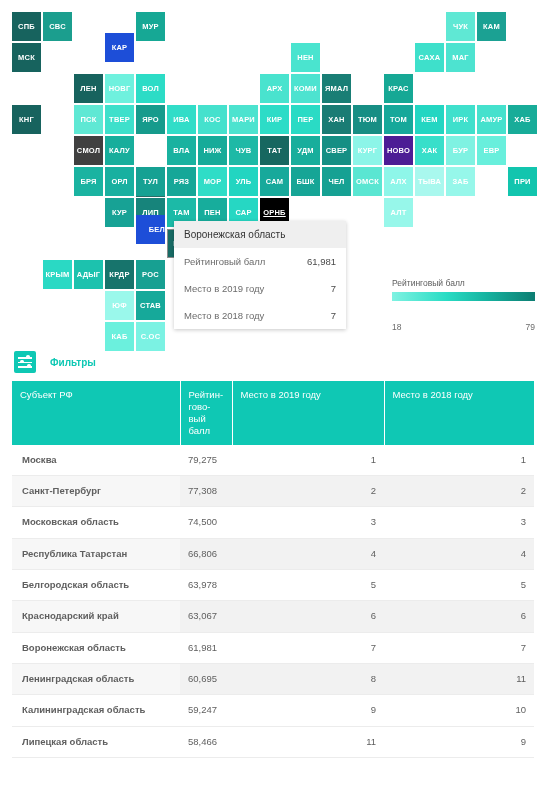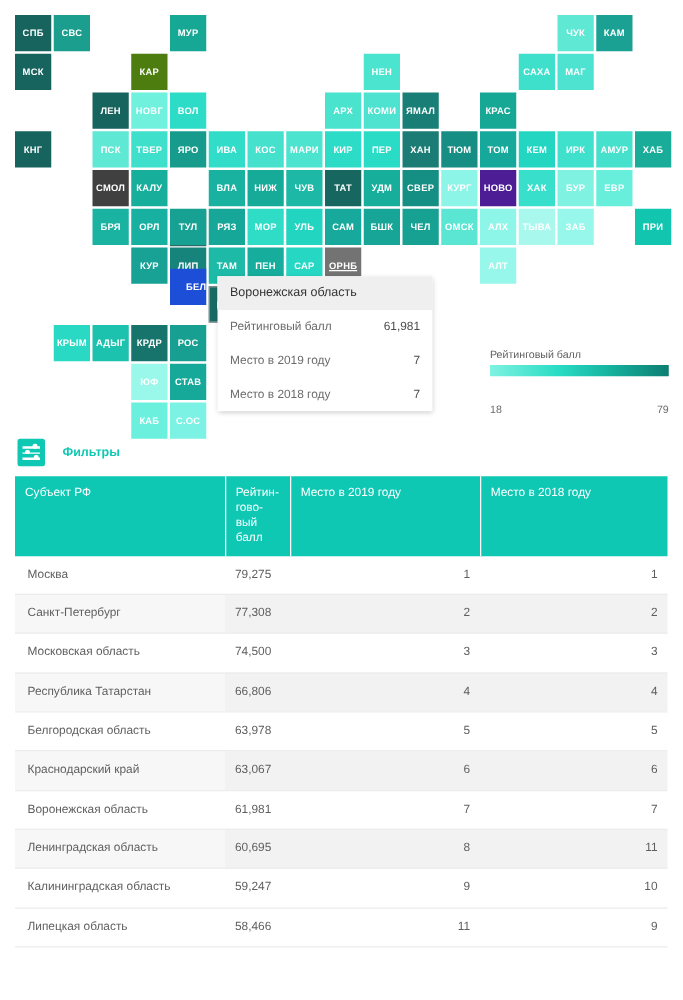--- a/index.html
+++ b/index.html
@@ -160,21 +160,21 @@
   #data-table th:last-child { border-right: none; }
   #data-table td {
     font-size: 9.5px;
     color: #5f5f5f;
     padding: 9px 8px;
     border-bottom: 1px solid #ececec;
     line-height: 1.3;
     vertical-align: middle;
   }
   #data-table td.num { text-align: right; }
-  #data-table td.name { text-align: left; padding-left: 10px; }
+  #data-table td.name { text-align: left; padding-left: 10px; font-weight: bold; }
   #data-table tbody tr:nth-child(even) { background: transparent; }
   #data-table tbody tr.alt td:nth-child(2),
   #data-table tbody tr.alt td:nth-child(3),
   #data-table tbody tr.alt td:nth-child(4) { background: #f2f2f2; }
   #data-table tbody tr.alt td:nth-child(1) { background: #f7f7f7; }
   .col-a { width: 168px; }
   .col-b { width: 52px; }
   .col-c { width: 152px; }
   .col-d { width: 150px; }
 </style>
@@ -193,21 +193,21 @@
     </div>
     <div class="tile" style="left: 446px; top: 12px; background: rgb(95, 232, 212);">
       <span>ЧУК</span>
     </div>
     <div class="tile" style="left: 477px; top: 12px; background: rgb(27, 161, 147);">
       <span>КАМ</span>
     </div>
     <div class="tile" style="left: 12px; top: 43px; background: rgb(23, 99, 94);">
       <span>МСК</span>
     </div>
-    <div class="tile" style="left: 105px; top: 43px; background: #4d7c0f;">
+    <div class="tile" style="left: 105px; top: 33px; background: #1d4ed8;">
       <span>КАР</span>
     </div>
     <div class="tile" style="left: 291px; top: 43px; background: rgb(74, 228, 207);">
       <span>НЕН</span>
     </div>
     <div class="tile" style="left: 446px; top: 43px; background: rgb(77, 227, 208);">
       <span>МАГ</span>
     </div>
     <div class="tile" style="left: 415px; top: 43px; background: rgb(62, 224, 203);">
       <span>САХА</span>
@@ -373,21 +373,21 @@
     </div>
     <div class="tile" style="left: 167px; top: 198px; background: rgb(28, 186, 167);">
       <span>ТАМ</span>
     </div>
     <div class="tile" style="left: 198px; top: 198px; background: rgb(23, 173, 156);">
       <span>ПЕН</span>
     </div>
     <div class="tile" style="left: 229px; top: 198px; background: rgb(38, 215, 195);">
       <span>САР</span>
     </div>
-    <div class="tile" style="left: 260px; top: 198px; background: #737373; text-decoration: underline;">
+    <div class="tile" style="left: 260px; top: 198px; background: #000000; text-decoration: underline;">
       <span>ОРНБ</span>
     </div>
     <div class="tile" style="left: 384px; top: 198px; background: rgb(151, 247, 234);">
       <span>АЛТ</span>
     </div>
     <div class="tile" style="left: 136px; top: 215px; background: #1d4ed8; justify-content: flex-end;">
       <span>БЕЛ</span>
     </div>
     <div class="tile sel" style="left: 167px; top: 229px; background: rgb(24, 107, 101);">
       <span>ВОР</span>

